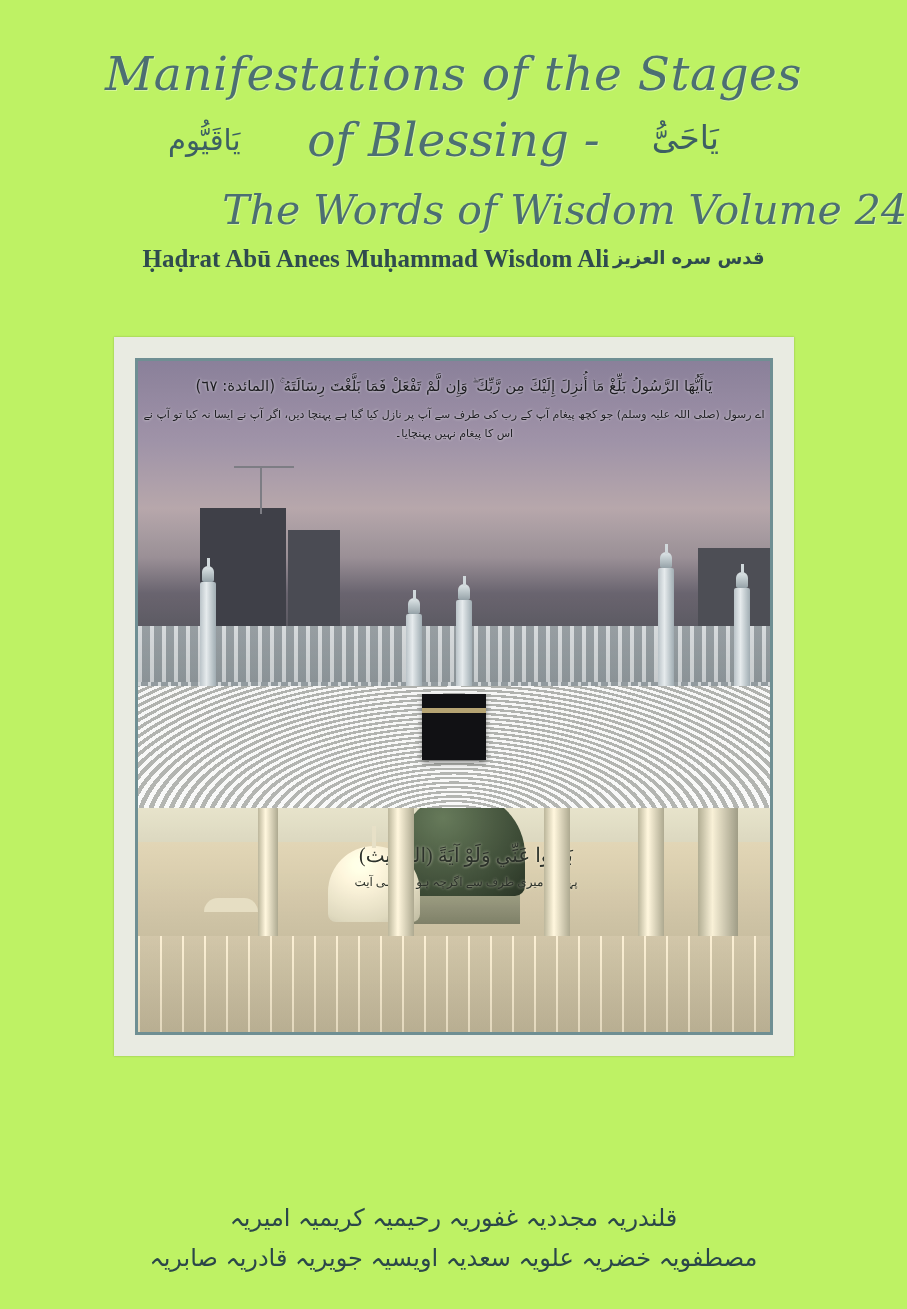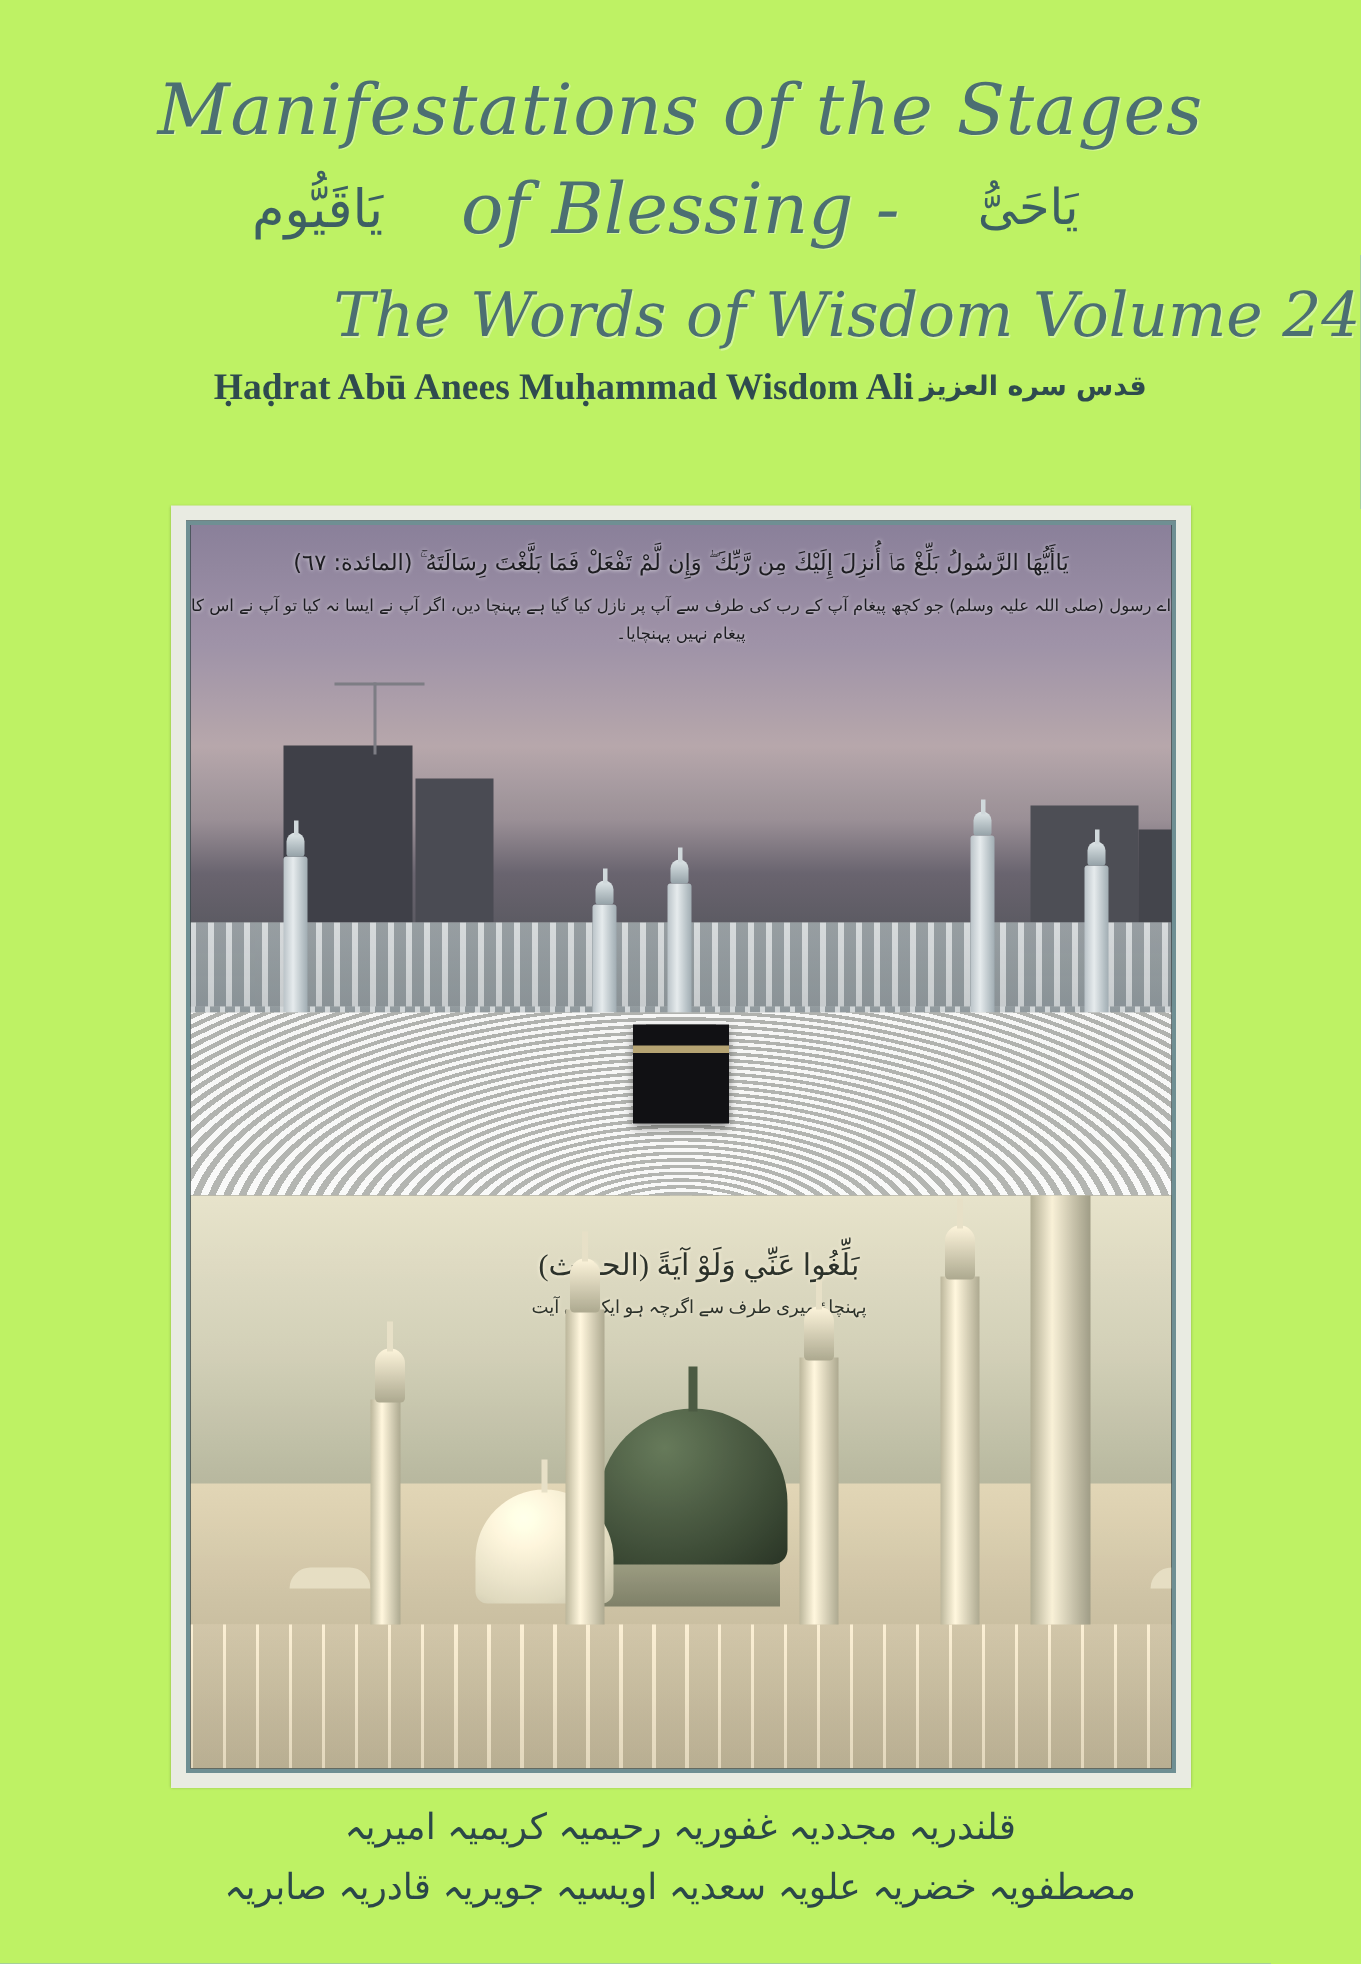--- a/index.html
+++ b/index.html
@@ -63,21 +63,21 @@
     font-size: 33px;
     line-height: 44px;
     color: #3d5f63;
     direction: rtl;
     font-family: "DejaVu Sans", sans-serif;
   }
   .arabic-ya-qayyum {
     position: absolute;
     left: 168px;
     top: 8px;
-    font-size: 35px;
+    font-size: 29px;
     line-height: 44px;
     color: #3d5f63;
     direction: rtl;
     font-family: "DejaVu Sans", sans-serif;
   }
 
   .title-line3 {
     font-family: "DejaVu Serif", serif;
     font-style: italic;
     font-size: 41px;
@@ -104,23 +104,23 @@
     margin-left: 4px;
     color: #2f4b4e;
   }
 
   
   .image-frame {
     position: absolute;
     left: 114px;
     top: 337px;
     width: 680px;
-    height: 855px;
+    height: 719px;
     background: #e9ebe2;
-    padding: 10px;
+    padding: 21px;
     box-sizing: border-box;
     box-shadow: 0 0 2px rgba(0,0,0,0.25);
   }
   .image-inner {
     position: relative;
     width: 100%;
     height: 100%;
     border: 3px solid #6f8f93;
     box-sizing: border-box;
     overflow: hidden;

